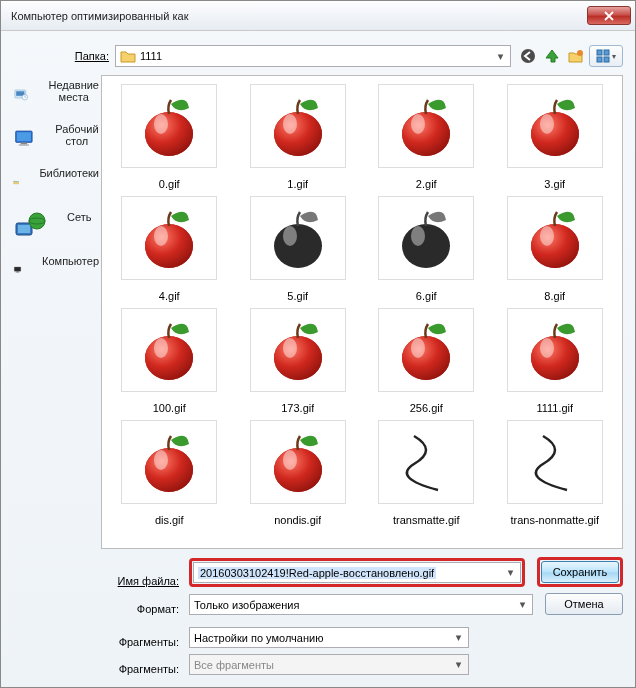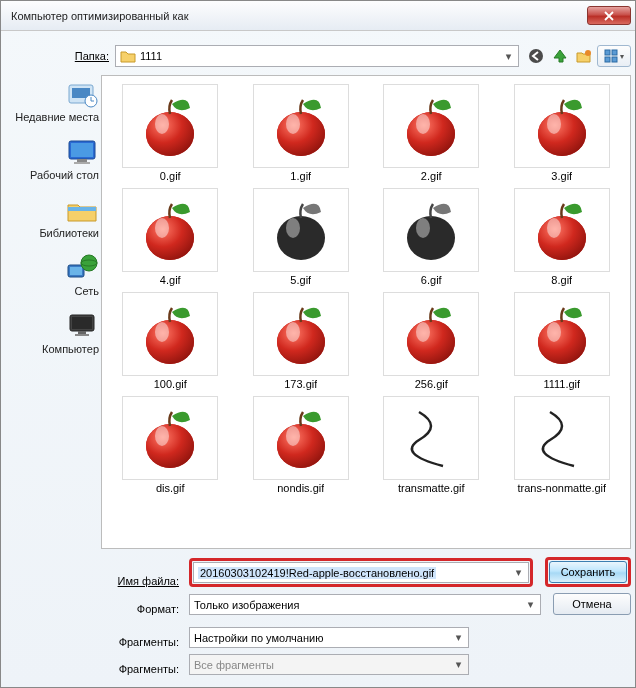--- a/index.html
+++ b/index.html
@@ -1,39 +1,39 @@
 <!DOCTYPE html>
 <html><head>
 <meta charset="utf-8">
 <style>
 *{box-sizing:border-box;margin:0;padding:0;font-family:"Segoe UI",Tahoma,sans-serif;font-size:11px}
 body{background:#fff;width:636px;height:688px;overflow:hidden}
 .window{width:636px;height:688px;border:1px solid #888;background:linear-gradient(#f4f8fb,#eef3f8);display:flex;flex-direction:column}
 .titlebar{height:30px;background:linear-gradient(#fdfdfe,#e6ecf3);display:flex;align-items:center;padding:0 4px 0 10px;border-bottom:1px solid #c8c8c8}
 .title{flex:1;color:#222}
 .close-btn{width:44px;height:19px;background:linear-gradient(#e6a3a0,#c9524c 45%,#ba2f27 55%,#d9695f);border:1px solid #8a3530;border-radius:3px;color:#fff;display:flex;align-items:center;justify-content:center;font-weight:bold;font-size:12px;cursor:pointer}
-.body{flex:1;padding:10px 4px 12px 12px;display:flex;flex-direction:column}
+.body{flex:1;padding:10px 12px 12px 12px;display:flex;flex-direction:column}
 .toprow{display:flex;align-items:center;gap:6px;padding:4px 0 8px 54px}
 .toprow .lbl{text-align:right;width:42px;text-decoration:underline}
 .folder-combo{flex:1;height:22px;border:1px solid #abadb3;background:#fff;display:flex;align-items:center;padding:0 18px 0 4px;position:relative}
 .folder-combo .fico{width:16px;height:14px;margin-right:4px}
 .folder-combo .dd{position:absolute;right:2px;top:3px;width:15px;height:15px;display:flex;align-items:center;justify-content:center;color:#555}
 .nav-icons{display:flex;gap:2px;align-items:center}
 .nav-icons .nbtn{width:22px;height:22px;display:flex;align-items:center;justify-content:center;border:1px solid transparent;border-radius:3px;cursor:pointer}
 .viewbtn{width:34px;height:22px;border:1px solid #a0b8d0;border-radius:3px;background:linear-gradient(#fdfdfd,#e8eef5);display:flex;align-items:center;justify-content:center;gap:2px;cursor:pointer}
 .content{flex:1;display:flex;gap:2px;min-height:0}
 .sidebar{width:86px;display:flex;flex-direction:column;align-items:center;padding-top:2px;gap:10px}
-.sb-item{display:flex;flex-direction:column;align-items:flex-end;gap:2px;cursor:pointer;width:100%;padding:2px 0}
+.sb-item{display:flex;flex-direction:row;align-items:flex-start;gap:20px;cursor:pointer;width:100%;padding:2px 0}
 .sb-item .sic{width:34px;height:30px}
 .sb-lbl{text-align:center;color:#222;line-height:1.1}
 .filepane{flex:1;background:#fff;border:1px solid #bcbcbc;overflow:auto;padding:6px 4px}
 .grid{display:grid;grid-template-columns:repeat(4,1fr);gap:2px 2px}
 .thumb{display:flex;flex-direction:column;align-items:center;padding:2px}
 .timg{width:96px;height:84px;border:1px solid #ddd;background:#fff;display:flex;align-items:center;justify-content:center}
-.tcap{margin-top:2px;text-align:left;white-space:nowrap;overflow:hidden;text-overflow:ellipsis;max-width:104px;color:#000}
+.tcap{margin-top:10px;text-align:left;white-space:nowrap;overflow:hidden;text-overflow:ellipsis;max-width:104px;color:#000}
 .bottom{padding-top:8px;display:flex;flex-direction:column;gap:6px}
 .row{display:flex;align-items:flex-end;gap:6px}
 .row .rlbl{width:170px;text-align:right;padding-right:4px}
 .row .rlbl.u{text-decoration:underline}
 .combo{height:21px;border:1px solid #abadb3;background:#fff;flex:1;display:flex;align-items:center;padding:0 18px 0 4px;position:relative;color:#000}
 .combo.dis{color:#888;background:#f4f4f4}
 .combo .dd{position:absolute;right:2px;top:2px;width:15px;height:15px;display:flex;align-items:center;justify-content:center;color:#555}
 .hl-red{border:3px solid #d4272a;border-radius:4px;padding:1px}
 .btn{width:78px;height:22px;border:1px solid #8a9db2;border-radius:3px;background:linear-gradient(#fdfdfd,#e5ebf2);cursor:pointer;display:flex;align-items:center;justify-content:center}
 .btn.primary{background:linear-gradient(#eaf6fd,#bee6fd 45%,#a7d9f5 55%,#d9f0fc);border-color:#3c7fb1}

